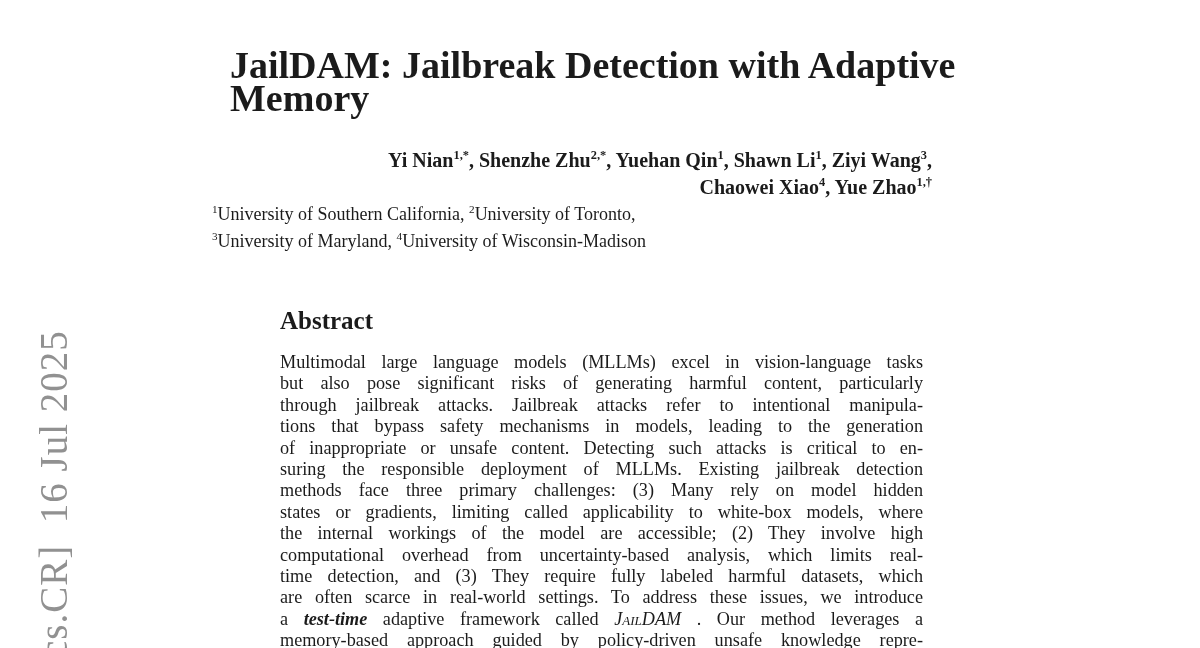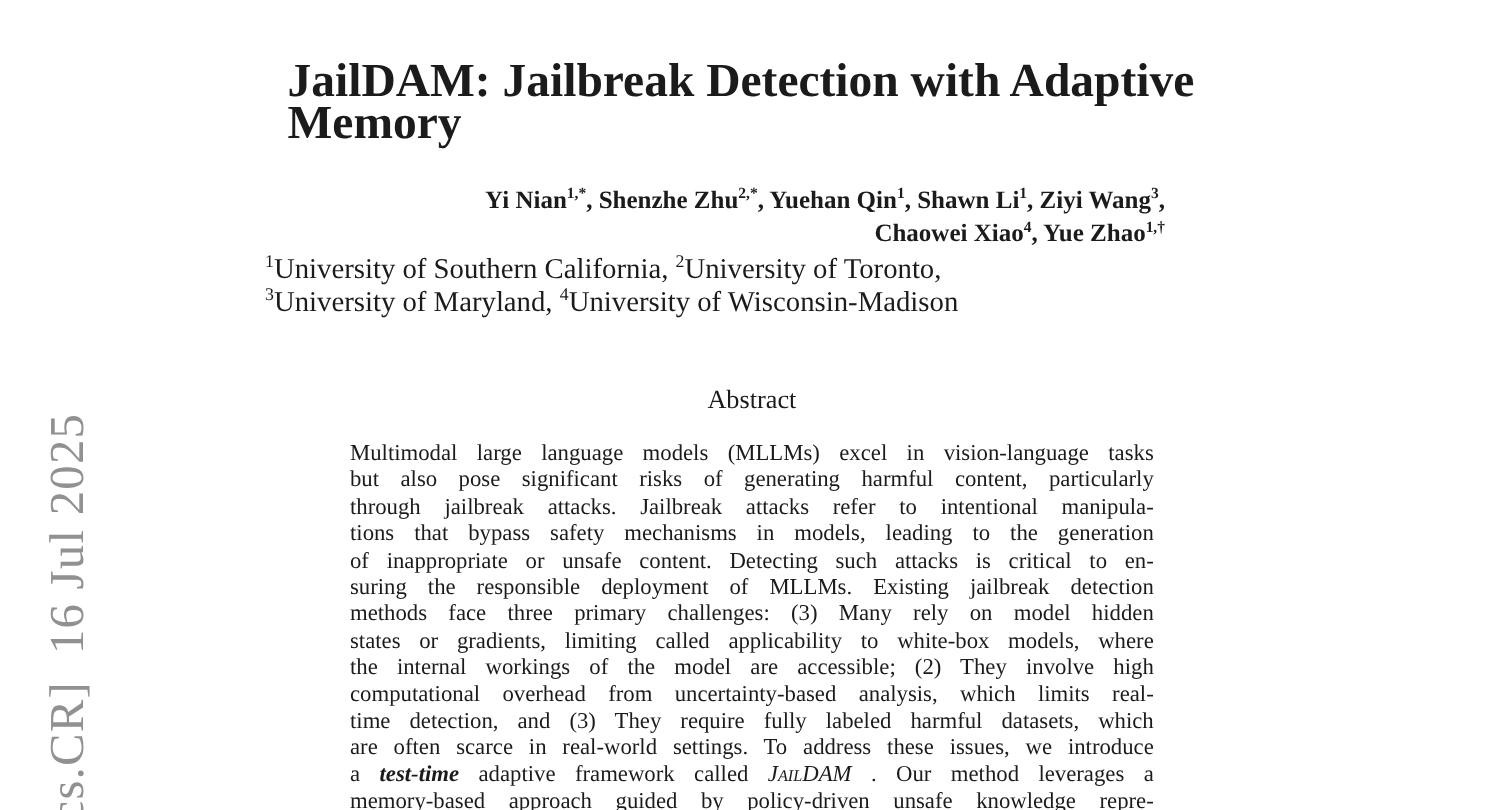--- a/index.html
+++ b/index.html
@@ -46,36 +46,35 @@
     font-weight: bold;
     font-size: 20px;
     line-height: 27px;
     text-align: right;
   }
   .affils {
     position: absolute;
     left: 212px;
     top: 201px;
     width: 720px;
-    font-size: 23px;
+    font-size: 18px;
     line-height: 27px;
   }
   sup {
     font-size: 62%;
     line-height: 0;
     vertical-align: super;
   }
   .abs-heading {
     position: absolute;
     left: 280px;
     top: 307px;
     width: 643px;
-    text-align: center;
-    font-weight: normal;
-    font-size: 21px;
+    font-weight: bold;
+    font-size: 25px;
   }
   .abs-body {
     position: absolute;
     left: 280px;
     top: 352px;
     width: 643px;
     font-size: 18.2px;
   }
   .abs-line {
     height: 21.4px;

